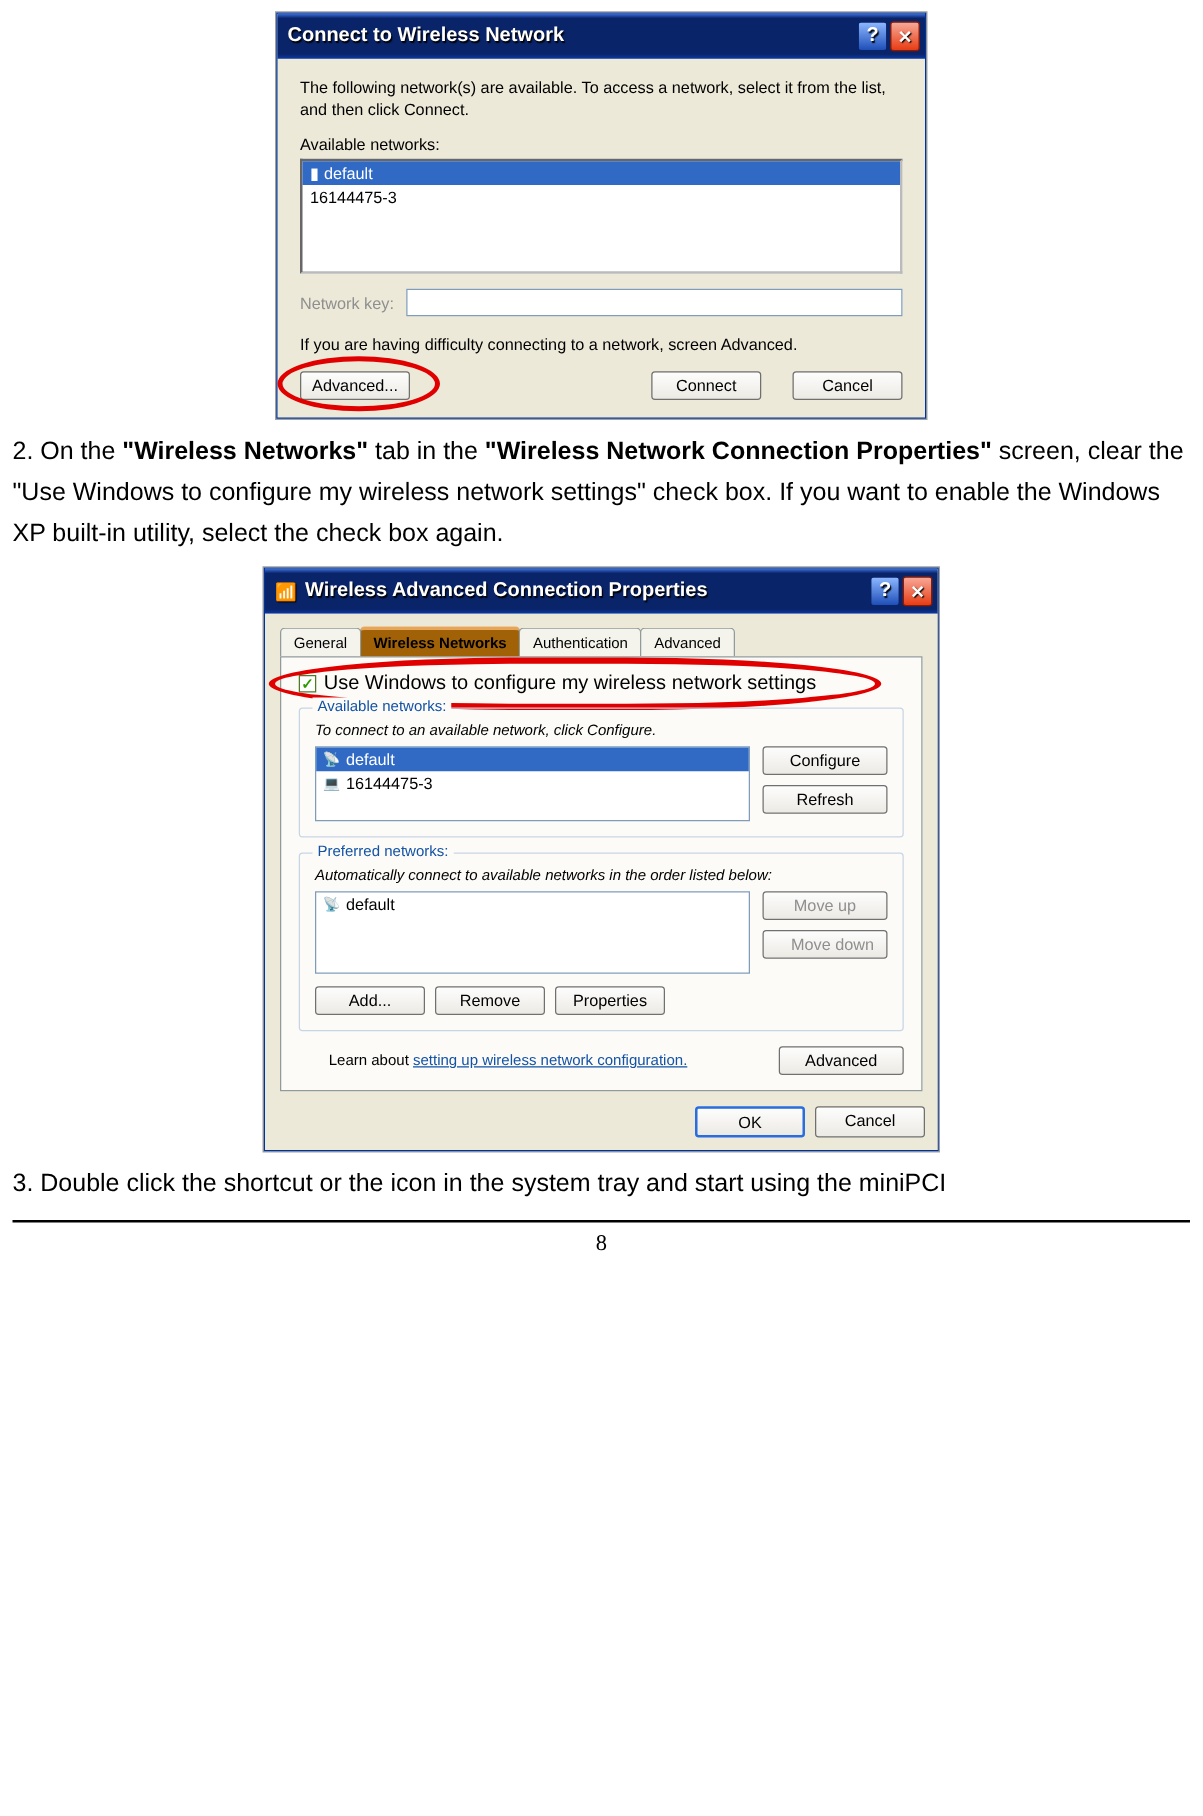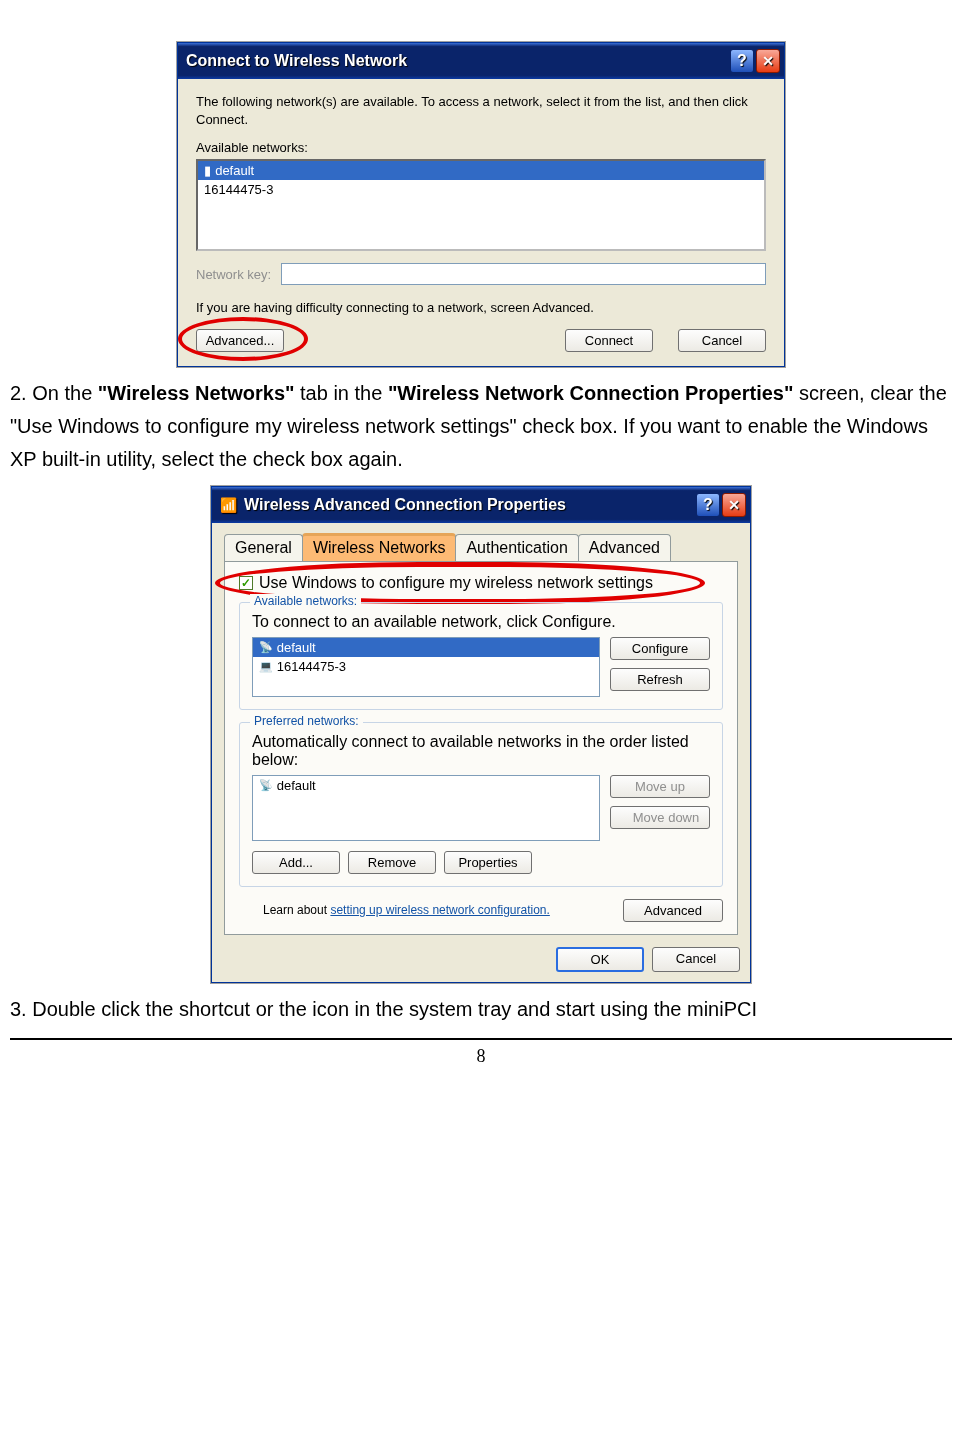--- a/index.html
+++ b/index.html
@@ -8,21 +8,21 @@
       background: #fff;
       width: 962px;
       padding: 10px;
     }
     .dialog {
       margin: 0 auto 10px;
       background: #ece9d8;
       border: 1px solid #003399;
       box-shadow: 0 0 0 1px #a0a0a0;
     }
-    .dialog1 { width: 608px; margin-top: 32px; }
+    .dialog1 { width: 520px; }
     .dialog2 { width: 540px; }
     .titlebar {
       background: linear-gradient(to bottom,#3a6fd8 0%,#0a246a 10%,#0a246a 90%,#0b3aa5 100%);
       color: #fff;
       padding: 6px 4px 6px 8px;
       display: flex;
       align-items: center;
       font-family: "Trebuchet MS", Tahoma, sans-serif;
       font-size: 16px;
       font-weight: bold;
@@ -105,30 +105,31 @@
       display:flex;
       align-items:flex-end;
       margin: 0 0 0 0;
     }
     .tab {
       background:#f5f4ec;
       border:1px solid #919b9c;
       border-bottom:none;
       border-radius:4px 4px 0 0;
       padding:4px 10px;
-      font-size:16px;
+      font-size:12px;
       margin-right:-1px;
       color:#000;
     }
     .tab.active {
-      background:#fdba74;
+      background:#a16207;
       position:relative;
       z-index:2;
       border-top:3px solid #e6a558;
       padding-top:3px;
+      font-weight:bold;
     }
     .tab-panel {
       border:1px solid #919b9c;
       background:#fcfbf7;
       padding:12px 14px;
     }
     .check-row { display:flex; align-items:center; gap:6px; margin-bottom:10px;}
     .checkbox {
       width:14px; height:14px; border:1px solid #4f7a28; background:#fff;
       display:flex; align-items:center; justify-content:center;
@@ -142,21 +143,21 @@
       position:relative;
     }
     .group-legend {
       position:absolute; top:-9px; left:10px;
       background:#fcfbf7; padding:0 4px;
       color:#1353a6; font-size:12px;
     }
     .grp-row { display:flex; gap:10px; }
     .grp-left { flex:1; }
     .stack { display:flex; flex-direction:column; gap:8px;align-items:center; }
-    .small-txt { font-size:16px; margin-bottom:6px;}
+    .small-txt { font-size:12px; margin-bottom:6px;font-style:italic;}
     .link-txt { color:#1353a6; text-decoration:underline;}
     .learn-row { display:flex; align-items:center; gap:20px; margin-top:4px;}
     .footer-btns { display:flex; justify-content:flex-end; gap:8px; padding:12px 10px 10px; background:#ece9d8; }
     .ok-btn { border:2px solid #2a6de0; }
     .page-footer {
       border-top: 2px solid #000;
       margin-top: 12px;
       text-align:center;
       padding-top:6px;
       font-family:"Times New Roman",serif;

